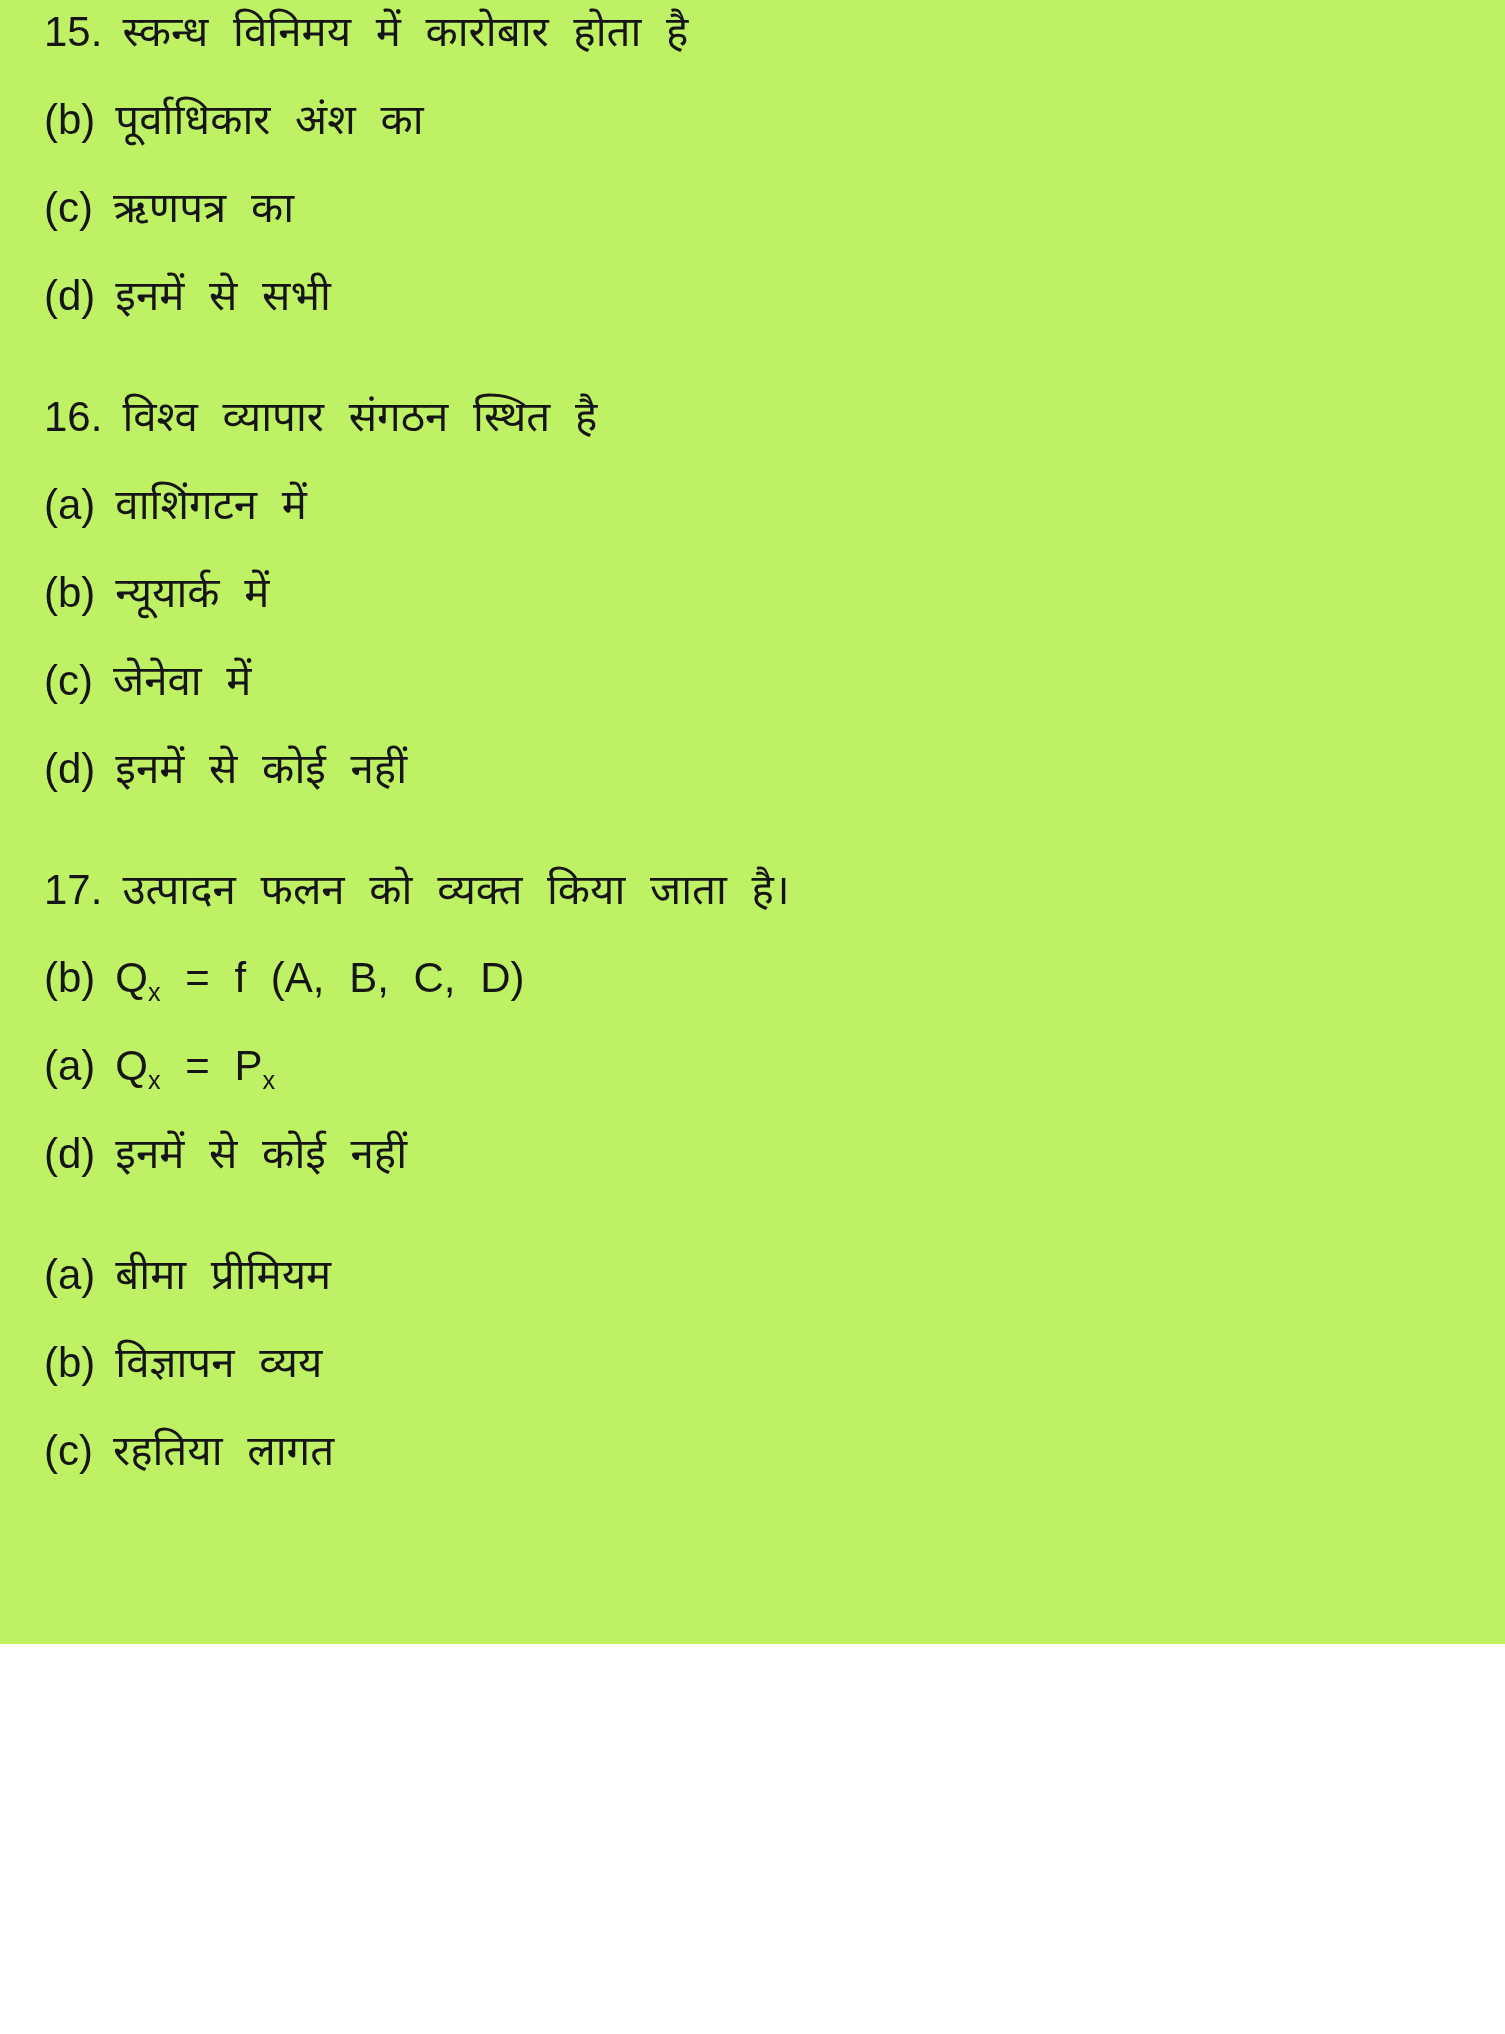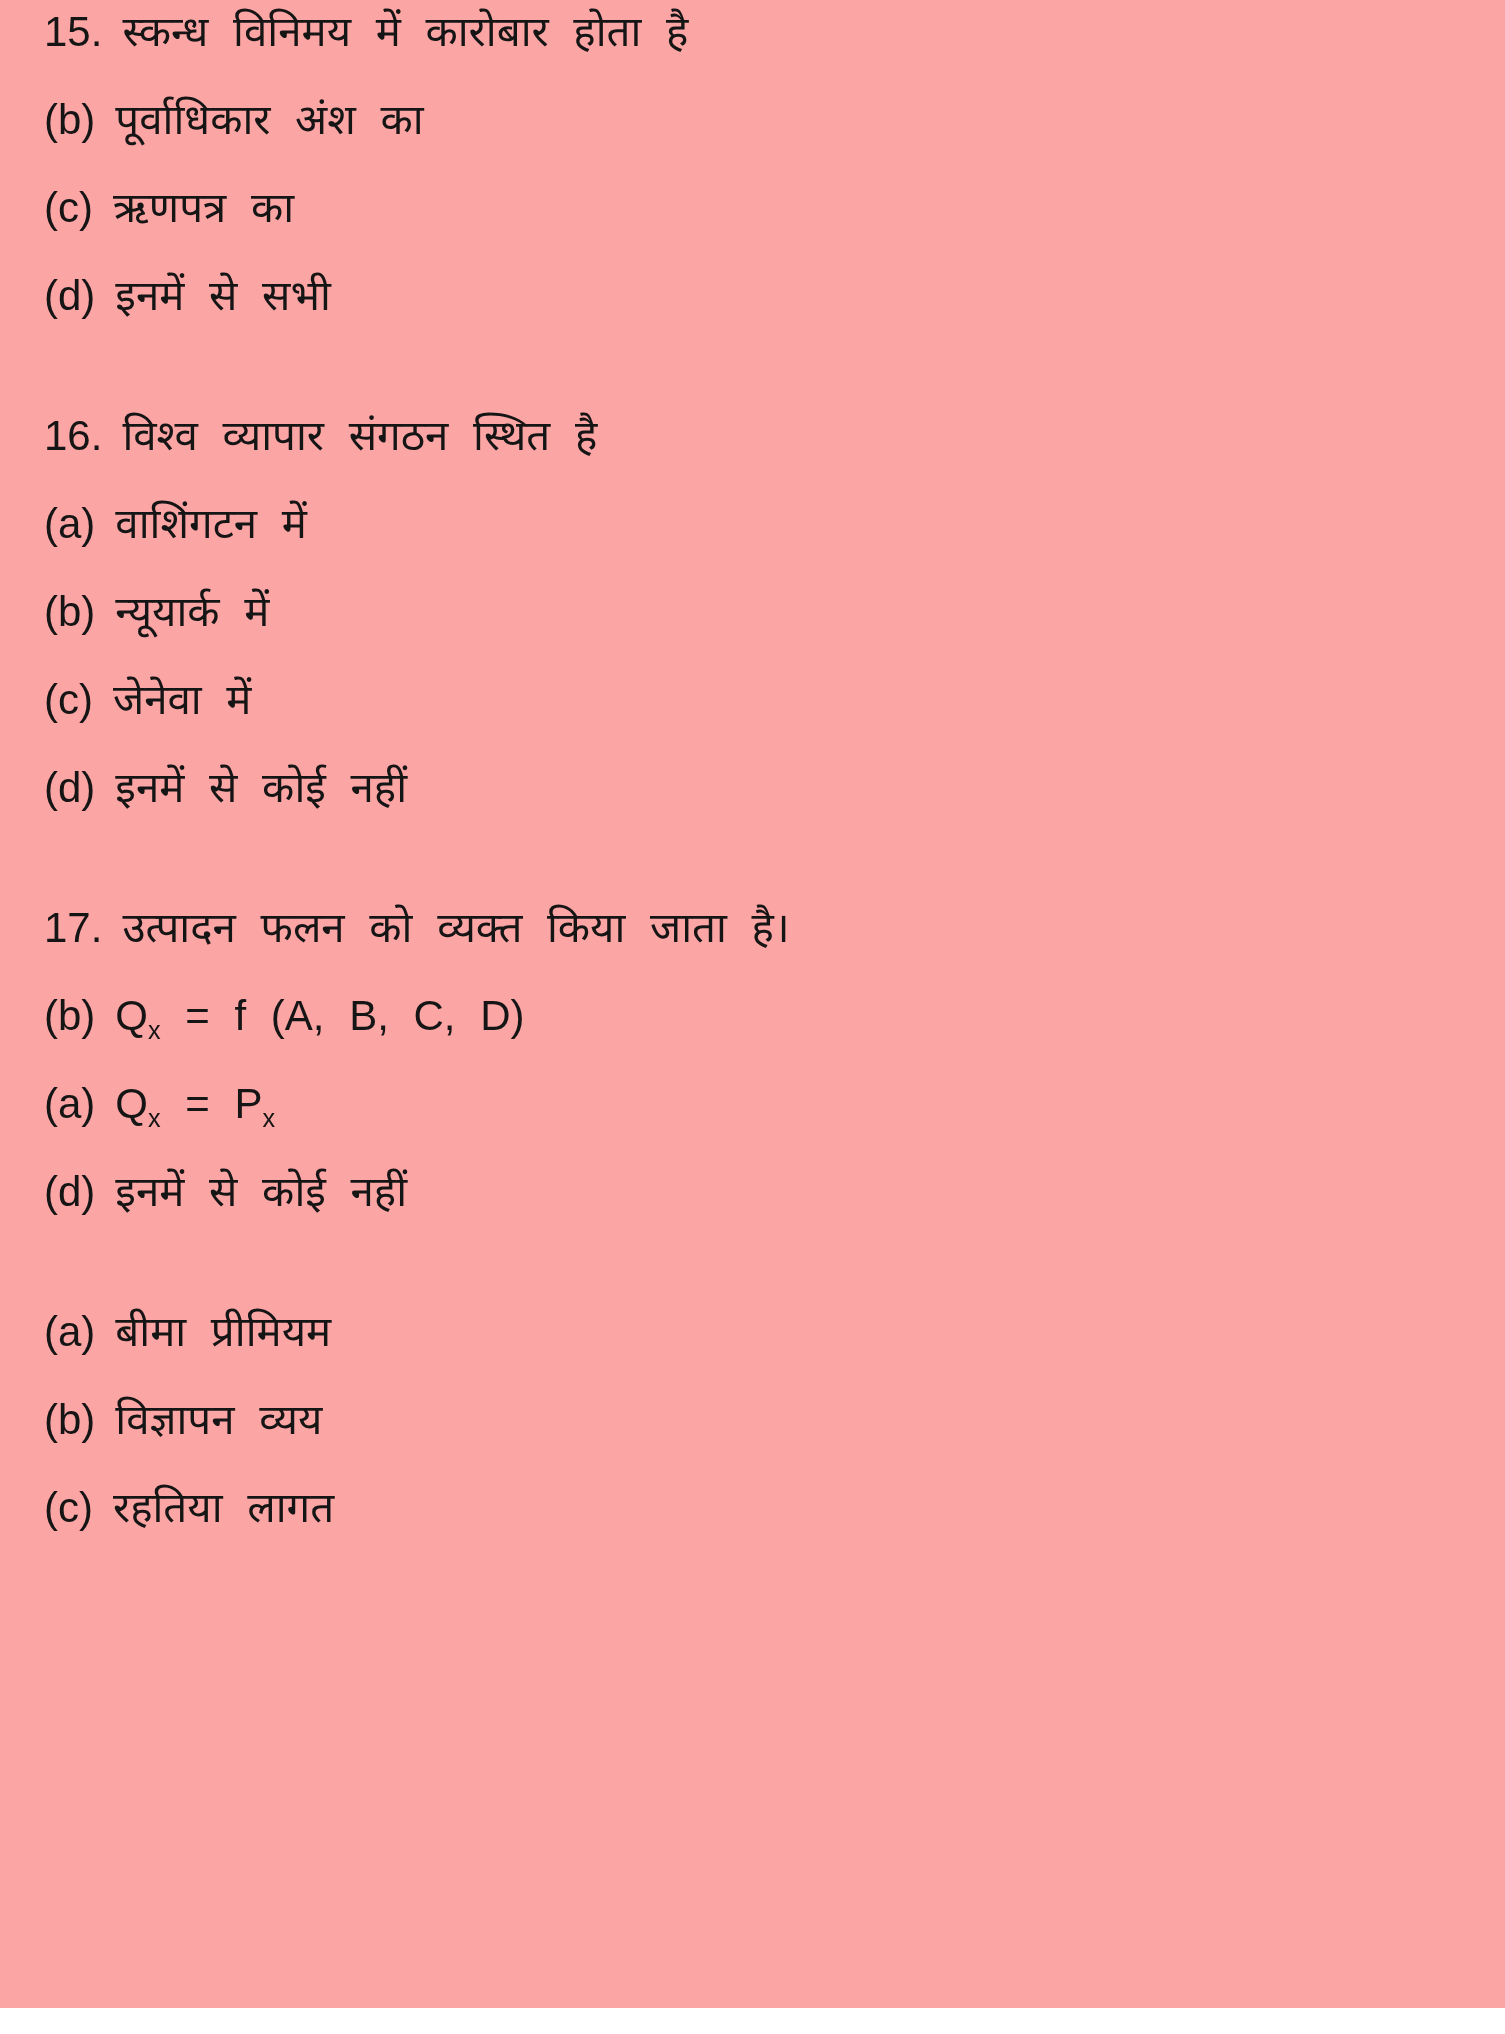--- a/index.html
+++ b/index.html
@@ -10,26 +10,26 @@
   body {
     width: 1505px;
     height: 2034px;
     overflow: hidden;
     font-family: "Liberation Sans", "DejaVu Sans", sans-serif;
     color: #151515;
   }
   .page {
     box-sizing: border-box;
     width: 1505px;
-    height: 2008px;
+    height: 1644px;
     padding: 6px 30px 40px 44px;
-    background: #fca5a5;
+    background: #bef264;
   }
   .question { margin: 0; }
-  .question + .question { margin-top: 88px; }
+  .question + .question { margin-top: 69px; }
   .row {
     font-size: 42px;
     line-height: 52px;
     word-spacing: 13px;
     white-space: nowrap;
   }
   .option { margin-top: 36px; }
   .q-number, .opt-label {
     display: inline-block;
     margin-right: 20px;

